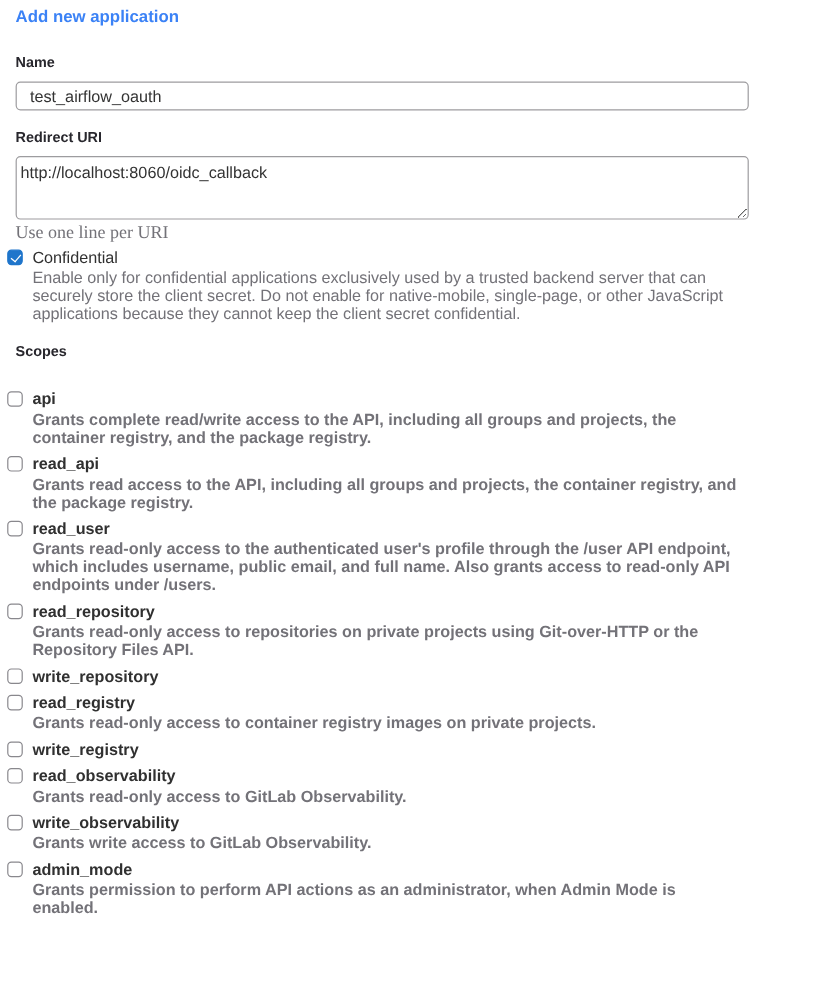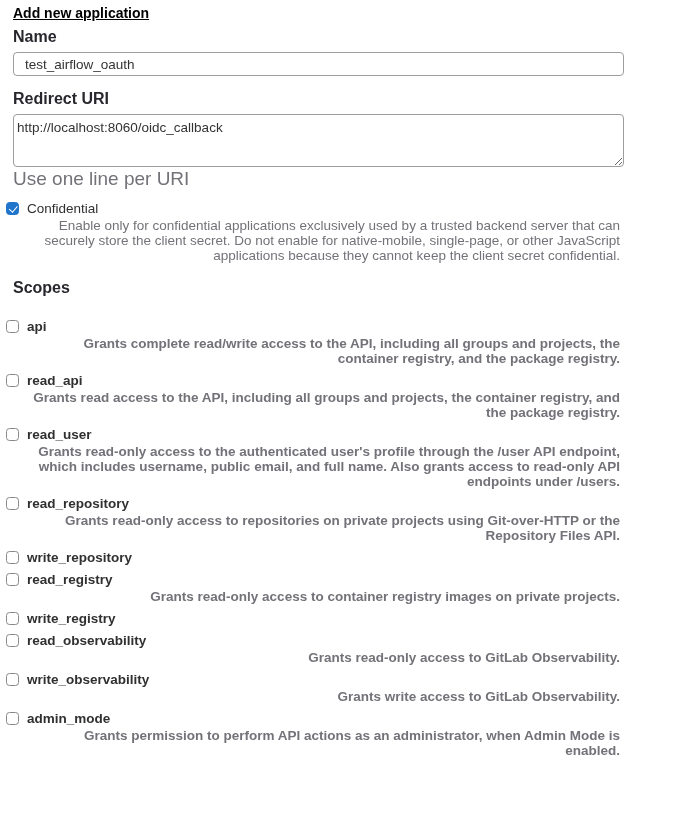--- a/index.html
+++ b/index.html
@@ -8,28 +8,27 @@
     width: 692px;
     font-family: "Liberation Sans", "DejaVu Sans", sans-serif;
     color: #303030;
     -webkit-font-smoothing: antialiased;
   }
   .page { padding: 6px 13px 14px 13px; }
 
   .section-title {
     font-size: 14px;
     font-weight: 700;
-    color: #000000;
-    margin: 0 0 8px 0;
-    line-height: 15px;
-    text-decoration: underline;
+    color: #3b82f6;
+    margin: 0 0 24px 0;
+    line-height: 15px;
   }
   .field-label {
     display: block;
-    font-size: 16px;
+    font-size: 12px;
     font-weight: 700;
     color: #28272d;
     margin: 0 0 8px 0;
     line-height: 15px;
   }
   .text-input {
     width: 611px;
     height: 24px;
     border: 1px solid #9d9c9f;
     border-radius: 4px;
@@ -49,27 +48,28 @@
     padding: 5px 3px;
     font-family: "Liberation Sans", "DejaVu Sans", sans-serif;
     font-size: 13.5px;
     color: #333333;
     resize: vertical;
     margin-bottom: 4px;
     outline: none;
     line-height: 15px;
   }
   .help-text {
-    font-size: 19px;
+    font-size: 15px;
     color: #737278;
     line-height: 15px;
-    margin-bottom: 15px;
-  }
-
-  .check-row { margin-left: -7px; text-align: right; }
+    margin-bottom: 5px;
+    font-family: Liberation Serif, serif;
+  }
+
+  .check-row { margin-left: -7px; }
   .check-line {
     display: flex;
     align-items: center;
     gap: 8px;
     line-height: 15px;
     cursor: pointer;
   }
   .checkbox {
     width: 13px; height: 13px;
     flex: 0 0 13px;

